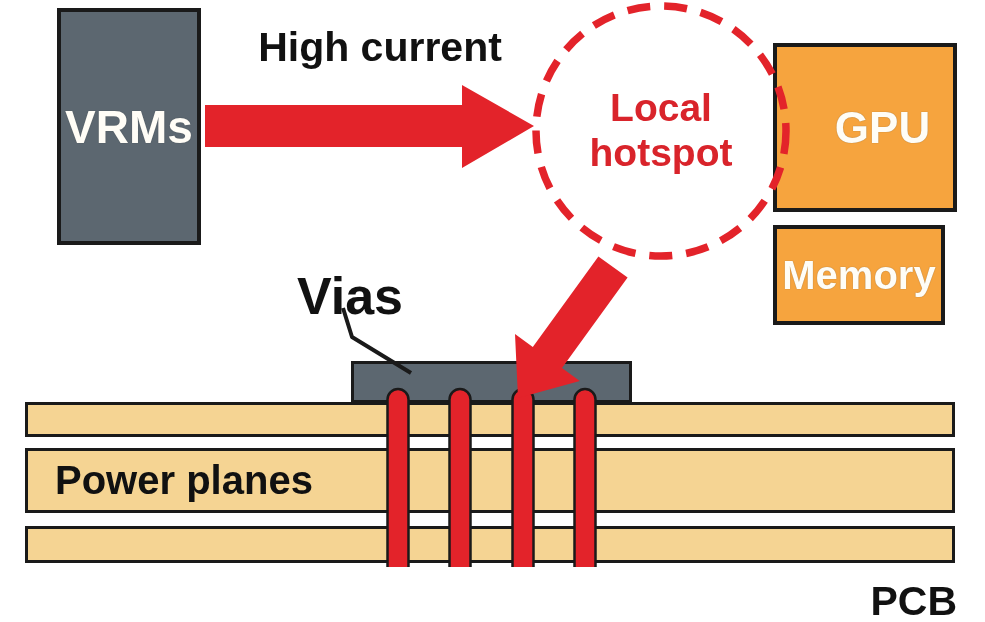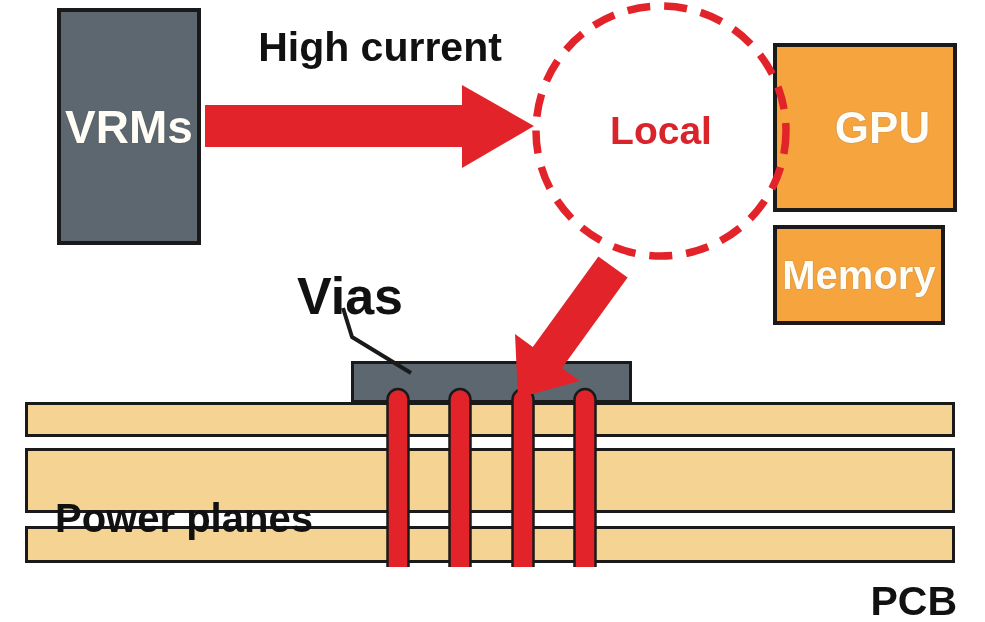--- a/index.html
+++ b/index.html
@@ -91,21 +91,20 @@
     font-size:39px;line-height:1.15;text-align:left;
   }
   .vias-label{
     left:277px;top:266px;width:126px;
     font-size:52px;text-align:right;
   }
   .power-planes-label{
     left:55px;top:448px;height:65px;
     display:flex;align-items:center;
     font-size:40px;
-    margin-top:38px;
   }
   .pcb-label{
     left:845px;top:578px;width:112px;
     font-size:41px;text-align:right;
   }
 </style>
 </head>
 <body>
 
 <div class="canvas">
@@ -140,20 +139,21 @@
     <path class="via-shape" d="M 512.5 567 L 512.5 399.5 A 10.5 10.5 0 0 1 533.5 399.5 L 533.5 567"></path>
     <path class="via-shape" d="M 574.5 567 L 574.5 399.5 A 10.5 10.5 0 0 1 595.5 399.5 L 595.5 567"></path>
 
     <polygon class="arrow-shape" points="598.4,256.4 532.8,347 515,334 518,398 579.8,381 562,368.1 627.6,277.6"></polygon>
   </svg>
 
   <div class="label black-text high-current-label">High current</div>
 
   <div class="label hotspot-label">
     <span>Local</span>
+    <span>hotspot</span>
   </div>
 
   <div class="label black-text vias-label">Vias</div>
 
   <div class="label black-text power-planes-label">Power planes</div>
 
   <div class="label black-text pcb-label">PCB</div>
 
 </div>
 

